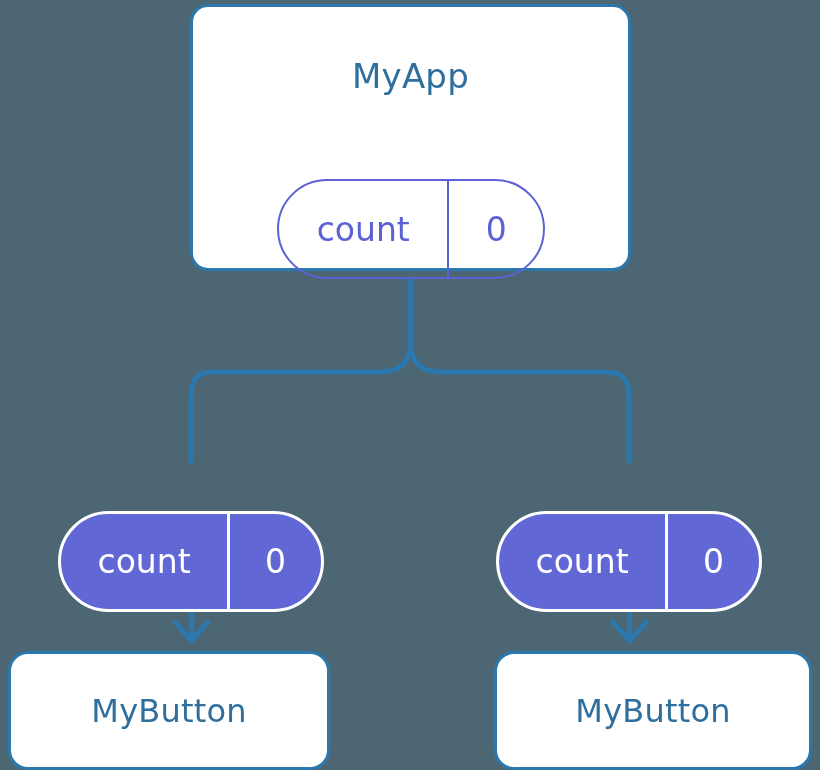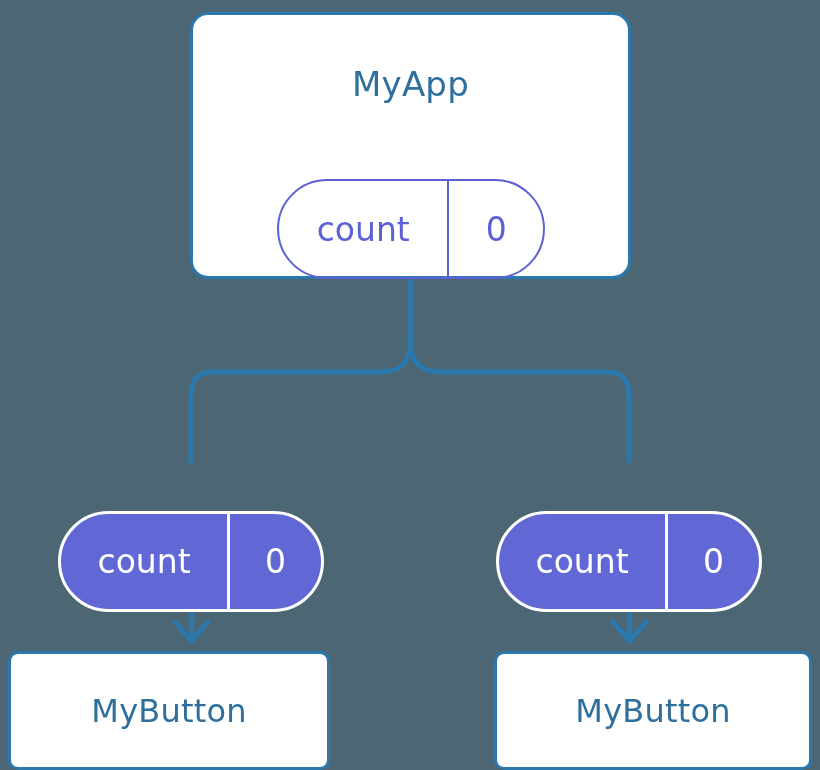--- a/index.html
+++ b/index.html
@@ -45,29 +45,29 @@
     font-size: 34px;
     font-family: "DejaVu Sans", sans-serif;
     font-weight: 400;
     letter-spacing: 0.2px;
     line-height: 1;
     white-space: nowrap;
   }
 
   #box-myapp {
     left: 190px;
-    top: 12px;
+    top: 4px;
     width: 441px;
     height: 267px;
     padding-top: 52px;
   }
 
   .leaf-box {
     justify-content: center;
-    border-radius: 10px;
+    border-radius: 20px;
   }
   .leaf-box .component-title {
     font-size: 32px;
   }
   #box-mybutton-left {
     left: 8px;
     top: 651px;
     width: 322px;
     height: 119px;
   }

